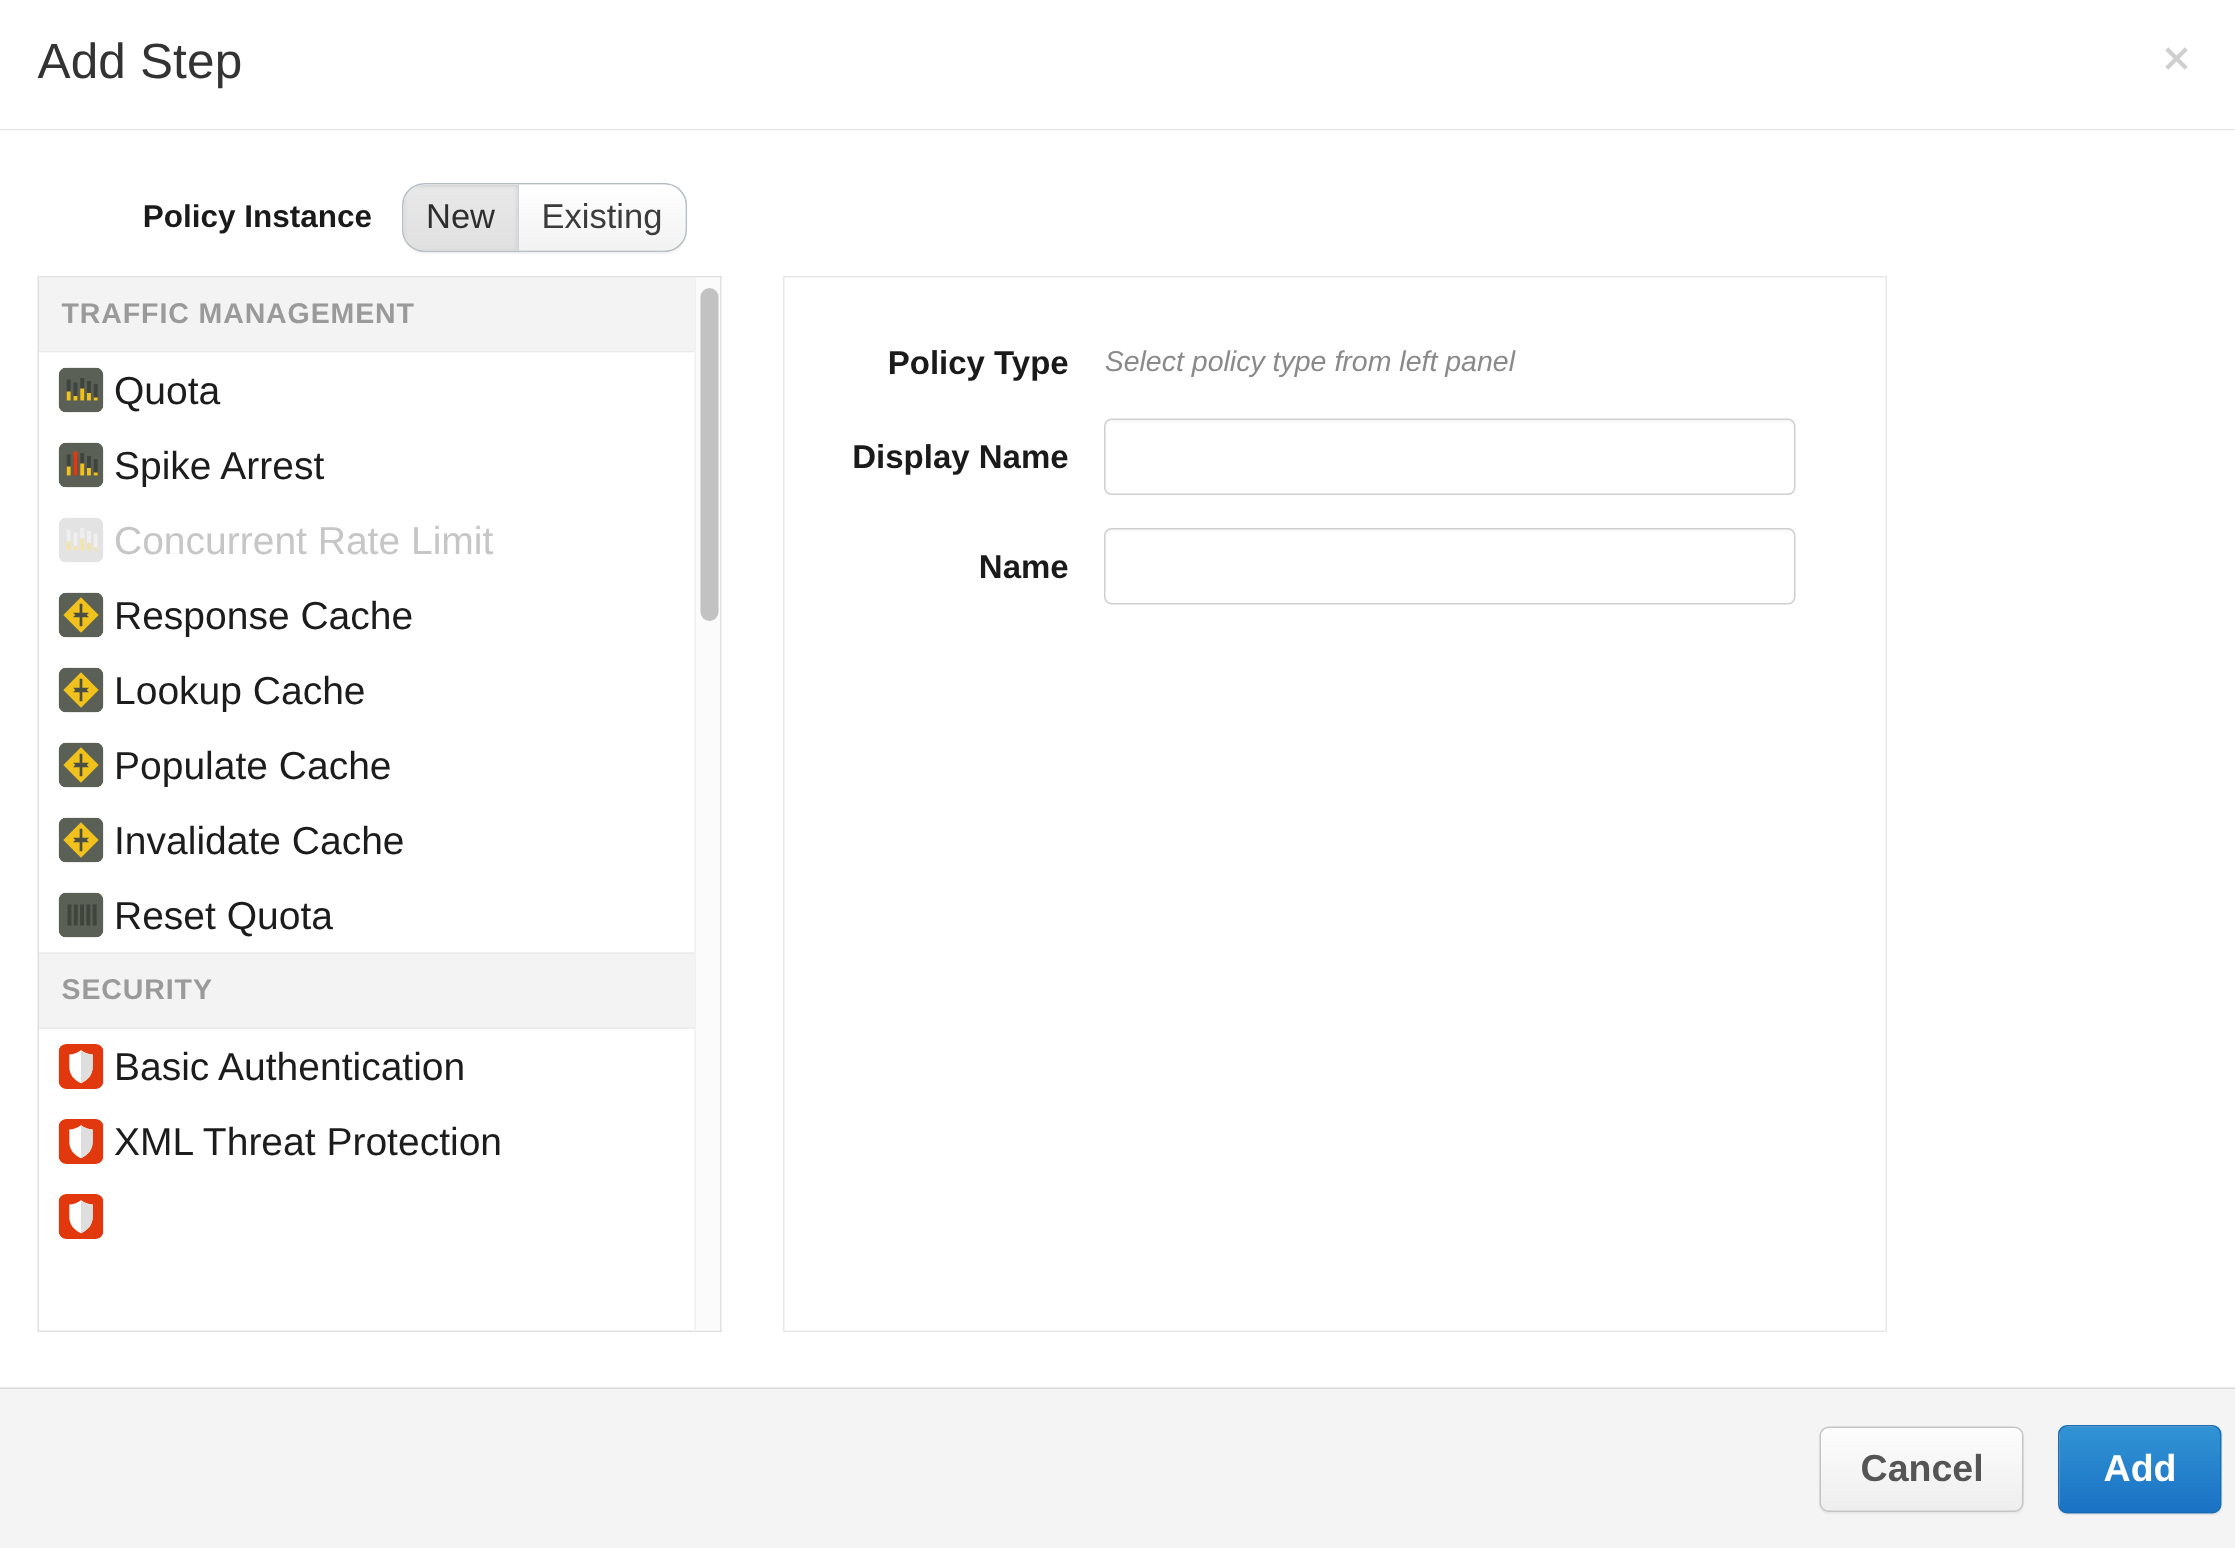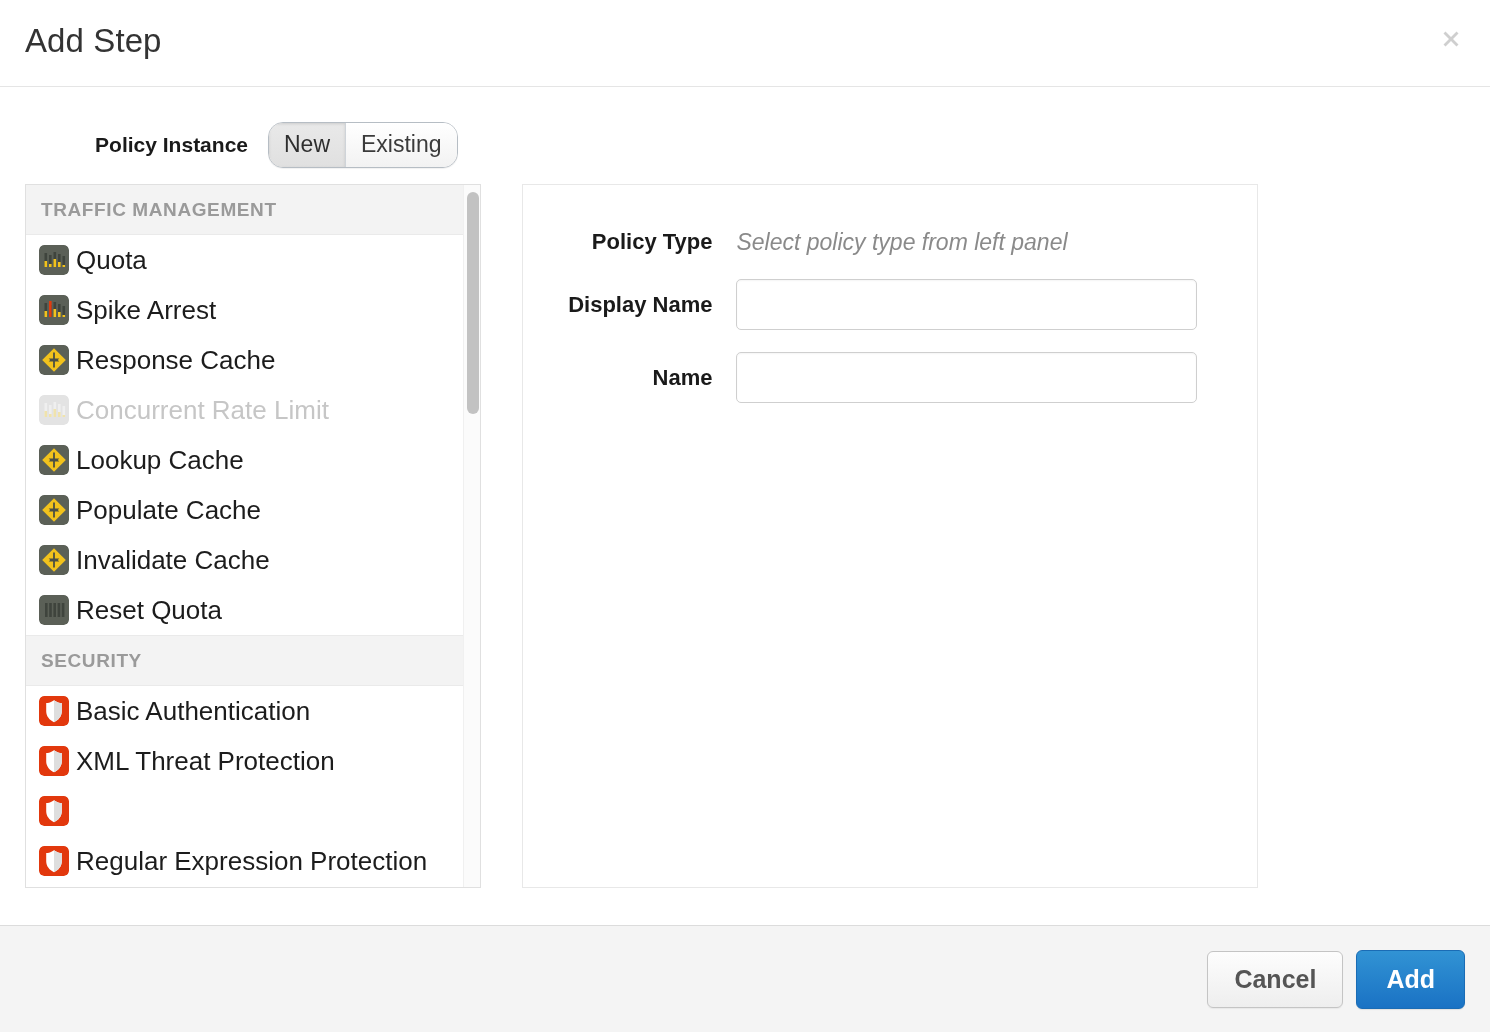--- a/index.html
+++ b/index.html
@@ -209,21 +209,21 @@
   .form-label {
     width: 213px;
     text-align: right;
     padding-right: 24px;
     font-size: 22px;
     font-weight: bold;
     color: #1a1a1a;
     line-height: 28px;
   }
   .form-static {
-    font-size: 23px;
+    font-size: 19px;
     font-style: italic;
     color: #8a8a8a;
     line-height: 30px;
   }
   .text-input {
     width: 461px;
     height: 51px;
     border: 1px solid #cfcfcf;
     border-radius: 5px;
     background: #fff;
@@ -238,22 +238,22 @@
   
   .modal-footer {
     position: relative;
     flex: 0 0 107px;
     height: 107px;
     background: #f4f4f4;
     border-top: 1px solid #dcdcdc;
     display: flex;
     align-items: center;
     justify-content: flex-end;
-    padding-right: 25px;
-    gap: 13px;
+    padding-right: 9px;
+    gap: 23px;
   }
   .btn {
     font-family: "Liberation Sans", sans-serif;
     font-size: 25px;
     font-weight: bold;
     border-radius: 6px;
     cursor: pointer;
     line-height: 30px;
   }
   .btn-cancel {
@@ -328,30 +328,20 @@
                   <rect x="10" y="6" width="2.6" height="16" fill="#e03b0f"></rect>
                   <rect x="14.5" y="7" width="2.6" height="15" fill="#3f443d"></rect>
                   <rect x="14.5" y="14" width="2.6" height="8" fill="#f2c21c"></rect>
                   <rect x="19" y="9" width="2.6" height="13" fill="#3f443d"></rect>
                   <rect x="19" y="17" width="2.6" height="5" fill="#f2c21c"></rect>
                   <rect x="23.5" y="11" width="2.6" height="11" fill="#3f443d"></rect>
                   <rect x="23.5" y="20" width="2.6" height="2" fill="#f2c21c"></rect>
                 </svg>
               </span>
               <span class="pname">Spike Arrest</span>
-            </div>
-            <div class="policy-item">
-              <span class="picon">
-                <svg width="30" height="30" viewBox="0 0 30 30">
-                  <rect x="0" y="0" width="30" height="30" rx="5" fill="#5b6057"></rect>
-                  <path d="M15 3.2 L26.8 15 L15 26.8 L3.2 15 Z" fill="#f2c21c"></path>
-                  <path d="M14.1 7.5 h1.8 v6.0 h4.4 l-1.5 1.5 l1.5 1.5 h-4.4 v6.0 h-1.8 v-6.0 h-4.4 l1.5 -1.5 l-1.5 -1.5 h4.4 z" fill="#4a4f46"></path>
-                </svg>
-              </span>
-              <span class="pname">Response Cache</span>
             </div>
             <div class="policy-item disabled">
               <span class="picon">
                 <svg width="30" height="30" viewBox="0 0 30 30">
                   <rect x="0" y="0" width="30" height="30" rx="5" fill="#e3e3e3"></rect>
                   <rect x="5.5" y="8" width="2.6" height="14" fill="#efefef"></rect>
                   <rect x="5.5" y="16" width="2.6" height="6" fill="#f0e3ac"></rect>
                   <rect x="10" y="10" width="2.6" height="12" fill="#efefef"></rect>
                   <rect x="10" y="19" width="2.6" height="3" fill="#f0e3ac"></rect>
                   <rect x="14.5" y="7" width="2.6" height="15" fill="#efefef"></rect>
@@ -365,20 +355,30 @@
               <span class="pname">Concurrent Rate Limit</span>
             </div>
             <div class="policy-item">
               <span class="picon">
                 <svg width="30" height="30" viewBox="0 0 30 30">
                   <rect x="0" y="0" width="30" height="30" rx="5" fill="#5b6057"></rect>
                   <path d="M15 3.2 L26.8 15 L15 26.8 L3.2 15 Z" fill="#f2c21c"></path>
                   <path d="M14.1 7.5 h1.8 v6.0 h4.4 l-1.5 1.5 l1.5 1.5 h-4.4 v6.0 h-1.8 v-6.0 h-4.4 l1.5 -1.5 l-1.5 -1.5 h4.4 z" fill="#4a4f46"></path>
                 </svg>
               </span>
+              <span class="pname">Response Cache</span>
+            </div>
+            <div class="policy-item">
+              <span class="picon">
+                <svg width="30" height="30" viewBox="0 0 30 30">
+                  <rect x="0" y="0" width="30" height="30" rx="5" fill="#5b6057"></rect>
+                  <path d="M15 3.2 L26.8 15 L15 26.8 L3.2 15 Z" fill="#f2c21c"></path>
+                  <path d="M14.1 7.5 h1.8 v6.0 h4.4 l-1.5 1.5 l1.5 1.5 h-4.4 v6.0 h-1.8 v-6.0 h-4.4 l1.5 -1.5 l-1.5 -1.5 h4.4 z" fill="#4a4f46"></path>
+                </svg>
+              </span>
               <span class="pname">Lookup Cache</span>
             </div>
             <div class="policy-item">
               <span class="picon">
                 <svg width="30" height="30" viewBox="0 0 30 30">
                   <rect x="0" y="0" width="30" height="30" rx="5" fill="#5b6057"></rect>
                   <path d="M15 3.2 L26.8 15 L15 26.8 L3.2 15 Z" fill="#f2c21c"></path>
                   <path d="M14.1 7.5 h1.8 v6.0 h4.4 l-1.5 1.5 l1.5 1.5 h-4.4 v6.0 h-1.8 v-6.0 h-4.4 l1.5 -1.5 l-1.5 -1.5 h4.4 z" fill="#4a4f46"></path>
                 </svg>
               </span>
@@ -430,30 +430,20 @@
             </div>
             <div class="policy-item">
               <span class="picon">
                 <svg width="30" height="30" viewBox="0 0 30 30">
                   <rect x="0" y="0" width="30" height="30" rx="5" fill="#e2380d"></rect>
                   <path d="M15 4.2 C12.2 6.3 9.4 7.0 7.2 7.0 L7.2 15.3 C7.2 20.4 10.6 24.2 15 26.2 C19.4 24.2 22.8 20.4 22.8 15.3 L22.8 7.0 C20.6 7.0 17.8 6.3 15 4.2 Z" fill="#ffffff"></path>
                   <path d="M15 4.2 L15 26.2 C19.4 24.2 22.8 20.4 22.8 15.3 L22.8 7.0 C20.6 7.0 17.8 6.3 15 4.2 Z" fill="#dedede"></path>
                 </svg>
               </span>
             </div>
-            <div class="policy-item">
-              <span class="picon">
-                <svg width="30" height="30" viewBox="0 0 30 30">
-                  <rect x="0" y="0" width="30" height="30" rx="5" fill="#e2380d"></rect>
-                  <path d="M15 4.2 C12.2 6.3 9.4 7.0 7.2 7.0 L7.2 15.3 C7.2 20.4 10.6 24.2 15 26.2 C19.4 24.2 22.8 20.4 22.8 15.3 L22.8 7.0 C20.6 7.0 17.8 6.3 15 4.2 Z" fill="#ffffff"></path>
-                  <path d="M15 4.2 L15 26.2 C19.4 24.2 22.8 20.4 22.8 15.3 L22.8 7.0 C20.6 7.0 17.8 6.3 15 4.2 Z" fill="#dedede"></path>
-                </svg>
-              </span>
-              <span class="pname">Regular Expression Protection</span>
-            </div>
           </div>
         <div class="scroll-track">
           <div class="scroll-thumb"></div>
         </div>
       </div>
 
       <div class="form-panel">
         <div class="form-rows">
 
           <div class="form-row">

